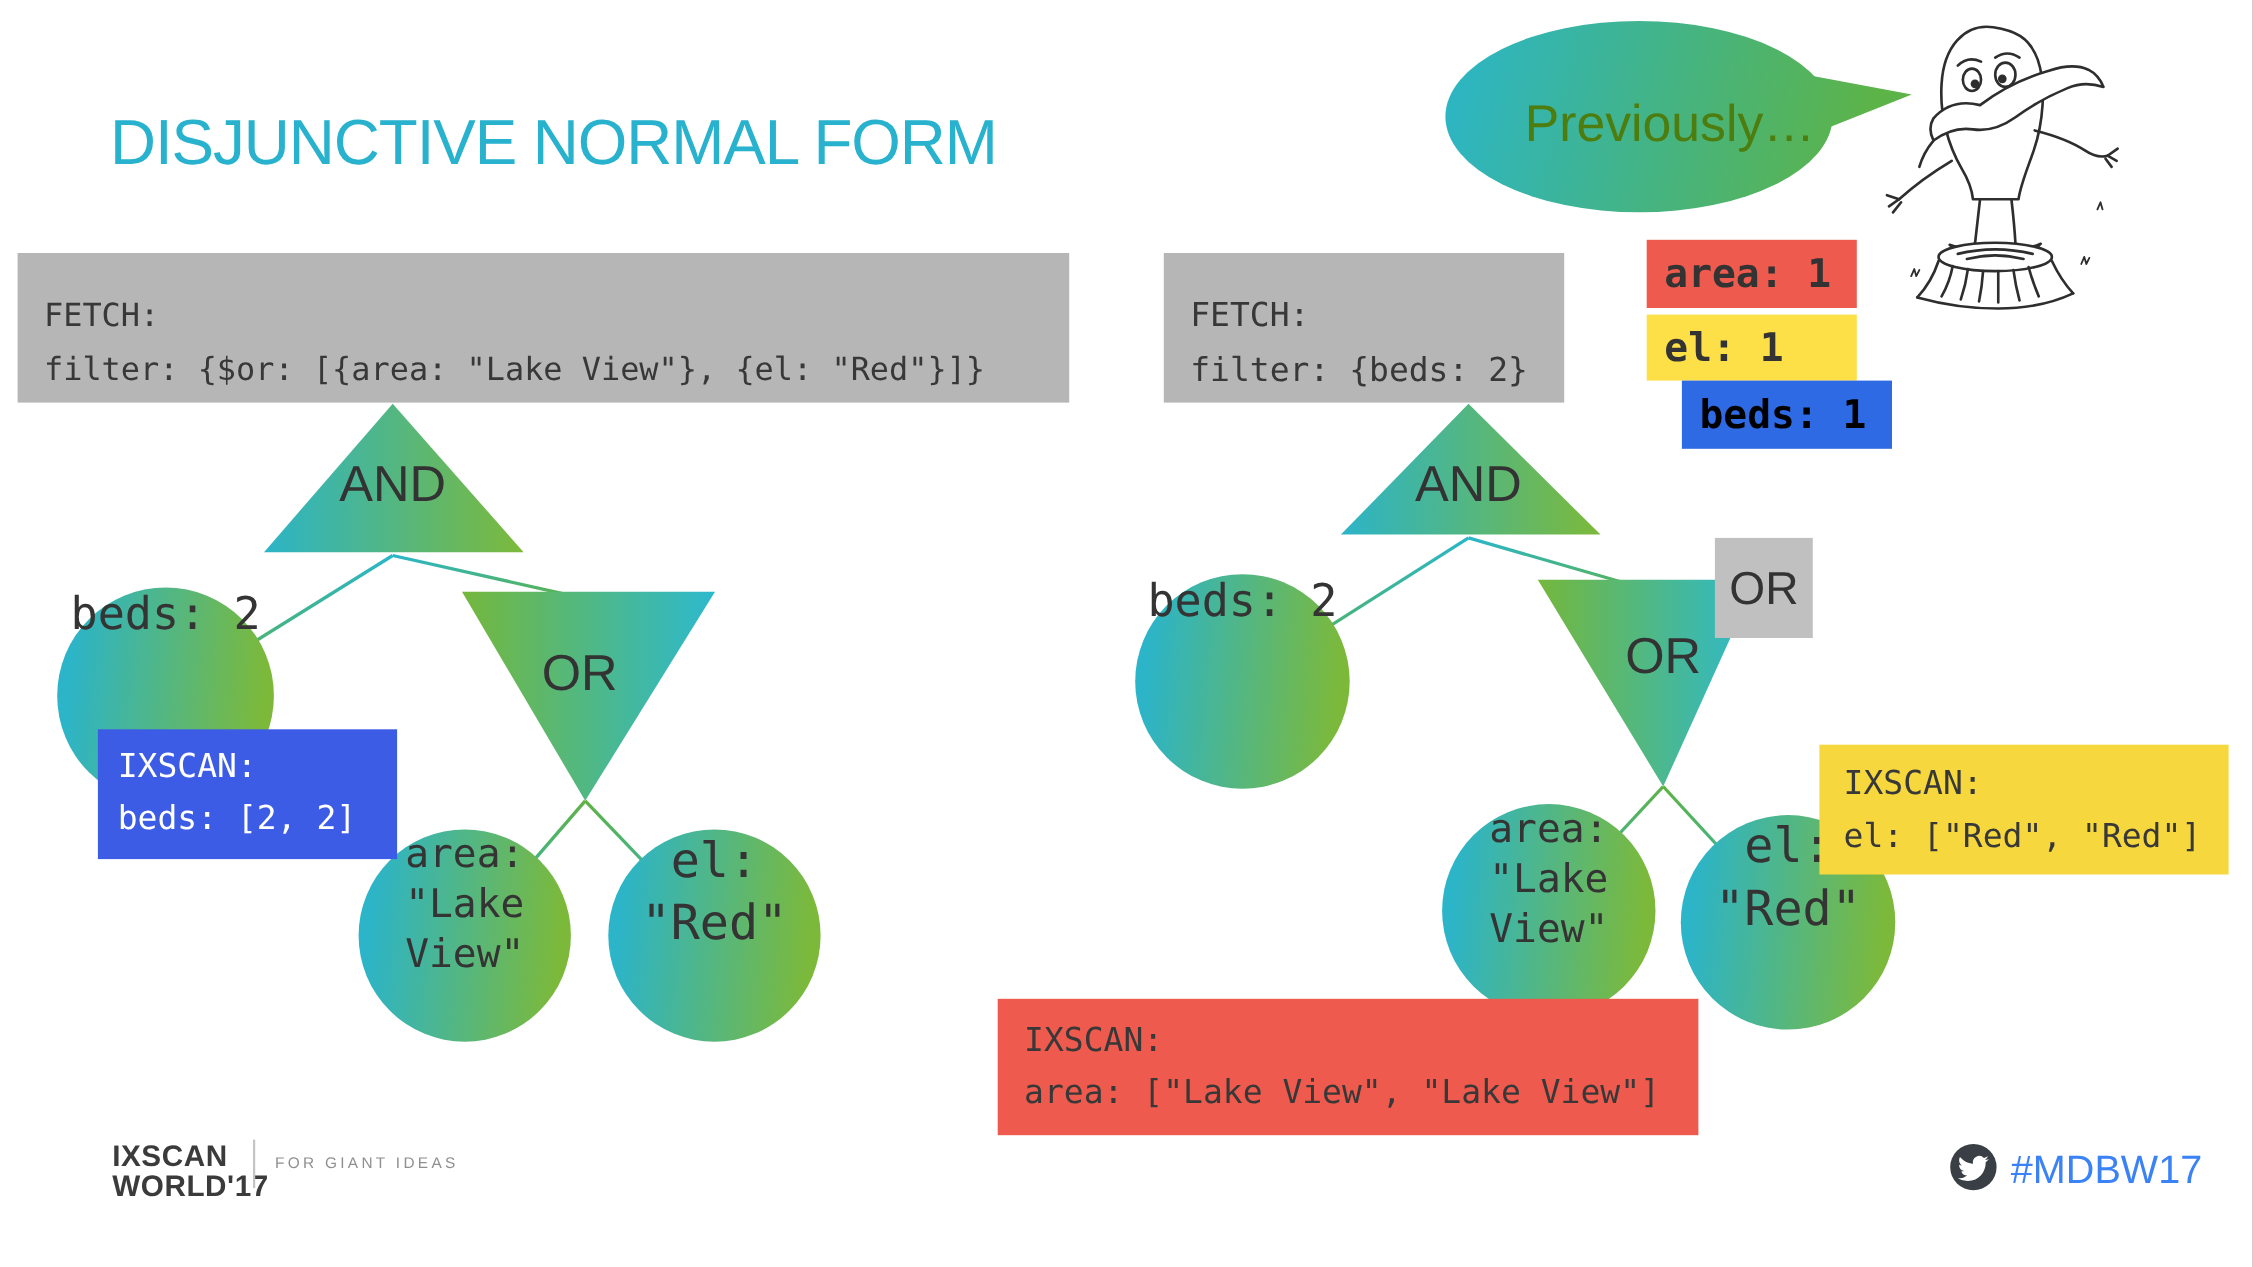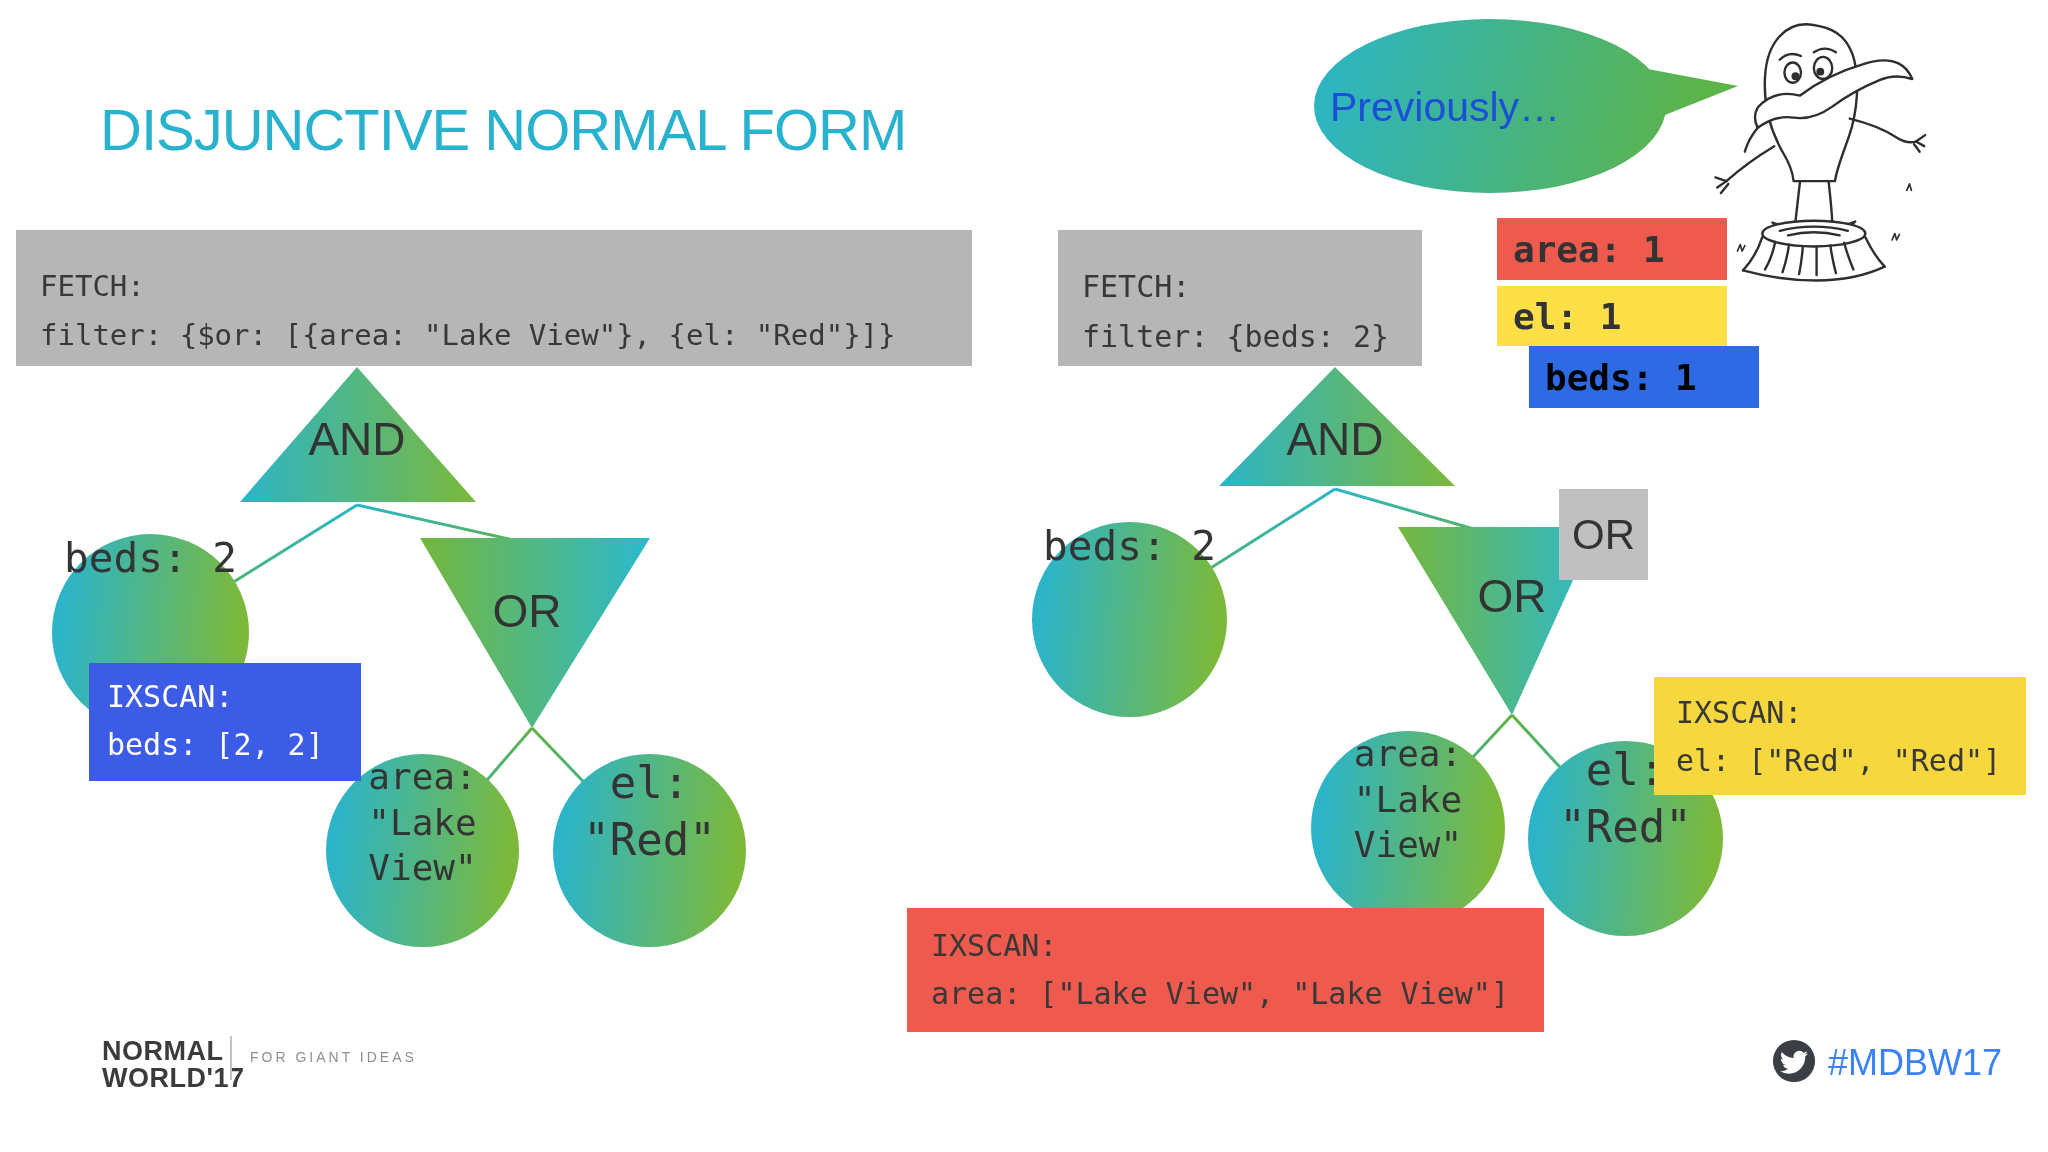--- a/index.html
+++ b/index.html
@@ -23,21 +23,21 @@
     font-size:30px;line-height:1.68;padding:32px 24px;box-sizing:border-box;
   }
   .fetch{background:#b6b6b6;}
   .fetch-left{left:16px;top:230px;width:956px;height:136px;font-size:29px;}
   .fetch-right{left:1058px;top:230px;width:364px;height:136px;}
   .ix-blue{left:89px;top:663px;width:272px;height:118px;background:#3c5ce5;color:#ffffff;font-size:30px;line-height:1.6;padding:10px 18px;}
   .ix-red{left:907px;top:908px;width:637px;height:124px;background:#ee5a4d;font-size:30px;line-height:1.6;padding:14px 24px;}
   .ix-yellow{left:1654px;top:677px;width:372px;height:118px;background:#f6d73e;font-size:30px;line-height:1.6;padding:12px 22px;}
 
   .legend-item{
-    position:absolute;z-index:2;left:1497px;width:230px;height:62px;
+    position:absolute;z-index:2;left:1497px;width:191px;height:62px;
     display:flex;align-items:center;padding-left:16px;box-sizing:border-box;
     font-family:"DejaVu Sans Mono","Liberation Mono",monospace;
     font-size:36px;font-weight:bold;color:#333333;
   }
   .legend-red{top:218px;background:#ee5a4d;}
   .legend-yellow{top:286px;height:60px;background:#fde047;}
   .legend-blue{top:346px;background:#2e6ae4;color:#000000;margin-left:32px;}
 
   .node-circle{
     position:absolute;z-index:2;border-radius:50%;
@@ -58,21 +58,21 @@
     font-size:46px;font-weight:500;color:#333333;
   }
   .or-tag{
     position:absolute;z-index:3;left:1559px;top:489px;width:89px;height:91px;
     background:#c1c0c0;display:flex;align-items:center;justify-content:center;
     font-size:42px;font-weight:500;color:#333333;
   }
 
   .bubble-text{
     position:absolute;z-index:6;left:1330px;top:84px;width:320px;
-    text-align:left;font-size:41px;color:#1d4ed8;white-space:nowrap;
+    text-align:right;font-size:47px;color:#4d7c0f;white-space:nowrap;
   }
 
   .footer-logo{
     position:absolute;z-index:2;left:102px;top:1038px;
     font-size:27px;font-weight:800;line-height:1.0;letter-spacing:0.5px;
     color:#3b3b3b;
   }
   .footer-divider{position:absolute;z-index:2;left:230px;top:1036px;width:2px;height:44px;background:#c4c4c4;}
   .footer-tagline{
     position:absolute;z-index:2;left:250px;top:1049px;
@@ -239,21 +239,21 @@
       <path d="M71,247 Q64,268 50,283 M183,247 Q192,266 204,279"></path>
       <path d="M85,252 Q82,268 74,282 M100,255 Q98,270 93,285 M115,257 Q114,272 111,287 M130,257 Q130,273 130,288 M145,256 Q147,271 151,286 M160,253 Q164,268 170,282"></path>
       <path d="M50,283 Q90,294 130,294 Q172,294 204,279"></path>
       <path d="M44,262 l3,-7 l2,7 l3,-6 M212,250 l3,-7 l2,7 l3,-6 M228,196 l3,-7 l2,7" stroke-width="1.8"></path>
     </g>
   </svg>
 
   <div class="bubble-text">Previously…</div>
 
   <div class="footer-logo">
-    <div>NORMAL</div>
+    <div>IXSCAN</div>
     <div>WORLD'17</div>
   </div>
   <div class="footer-divider"></div>
   <div class="footer-tagline">FOR GIANT IDEAS</div>
 
   <div class="tw-wrap">
     <svg viewBox="0 0 24 24" width="44" height="44">
       <circle cx="12" cy="12" r="11.5" fill="#3a3f45"></circle>
       <path transform="translate(4.3,5) scale(0.64)" fill="#ffffff" d="M23.953 4.57a10 10 0 01-2.825.775 4.958 4.958 0 002.163-2.723c-.951.555-2.005.959-3.127 1.184a4.92 4.92 0 00-8.384 4.482C7.69 8.095 4.067 6.13 1.64 3.162a4.822 4.822 0 00-.666 2.475c0 1.71.87 3.213 2.188 4.096a4.904 4.904 0 01-2.228-.616v.06a4.923 4.923 0 003.946 4.827 4.996 4.996 0 01-2.212.085 4.936 4.936 0 004.604 3.417 9.867 9.867 0 01-6.102 2.105c-.39 0-.779-.023-1.17-.067a13.995 13.995 0 007.557 2.209c9.053 0 13.998-7.496 13.998-13.985 0-.21 0-.42-.015-.63A9.935 9.935 0 0024 4.59z"></path>
     </svg>

